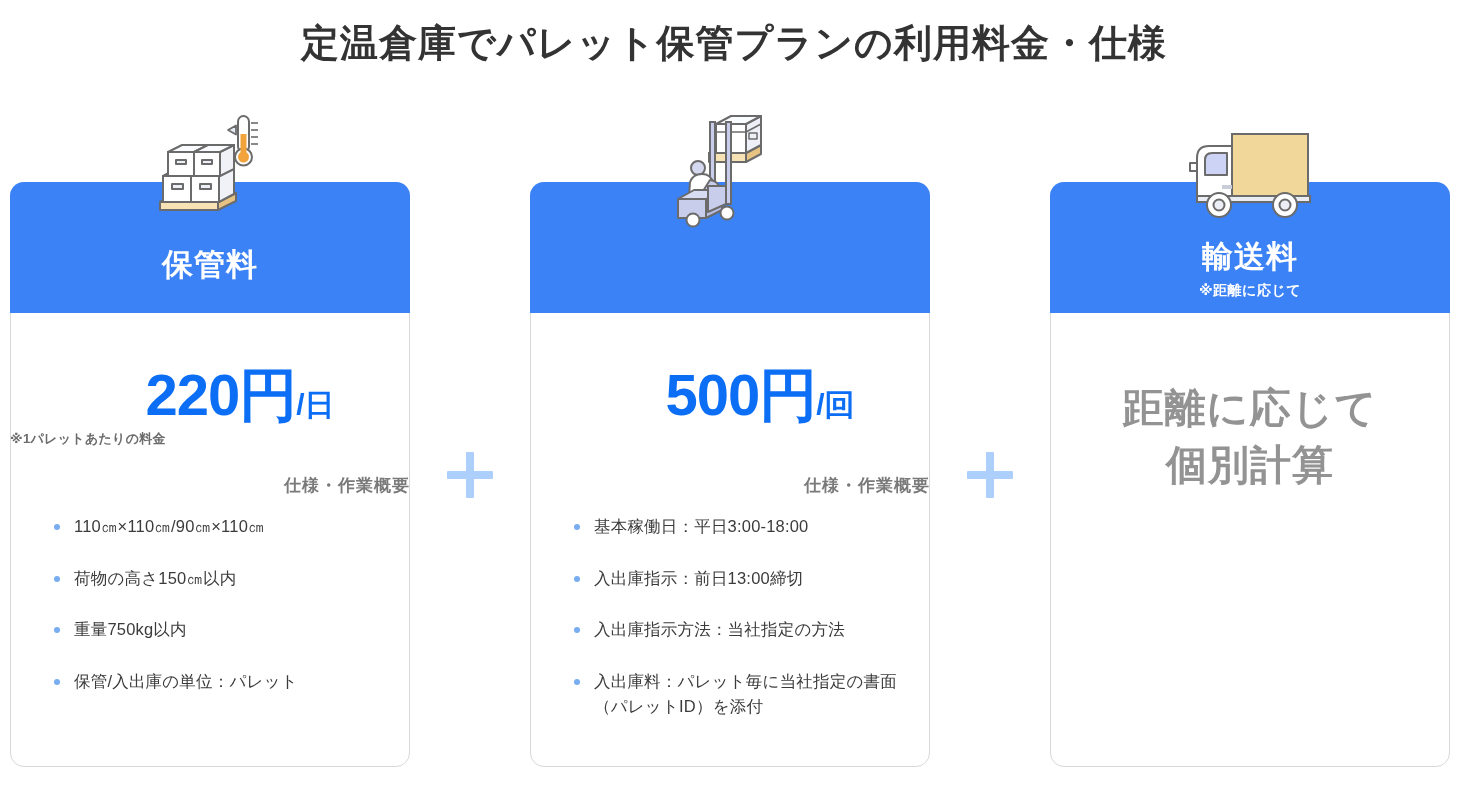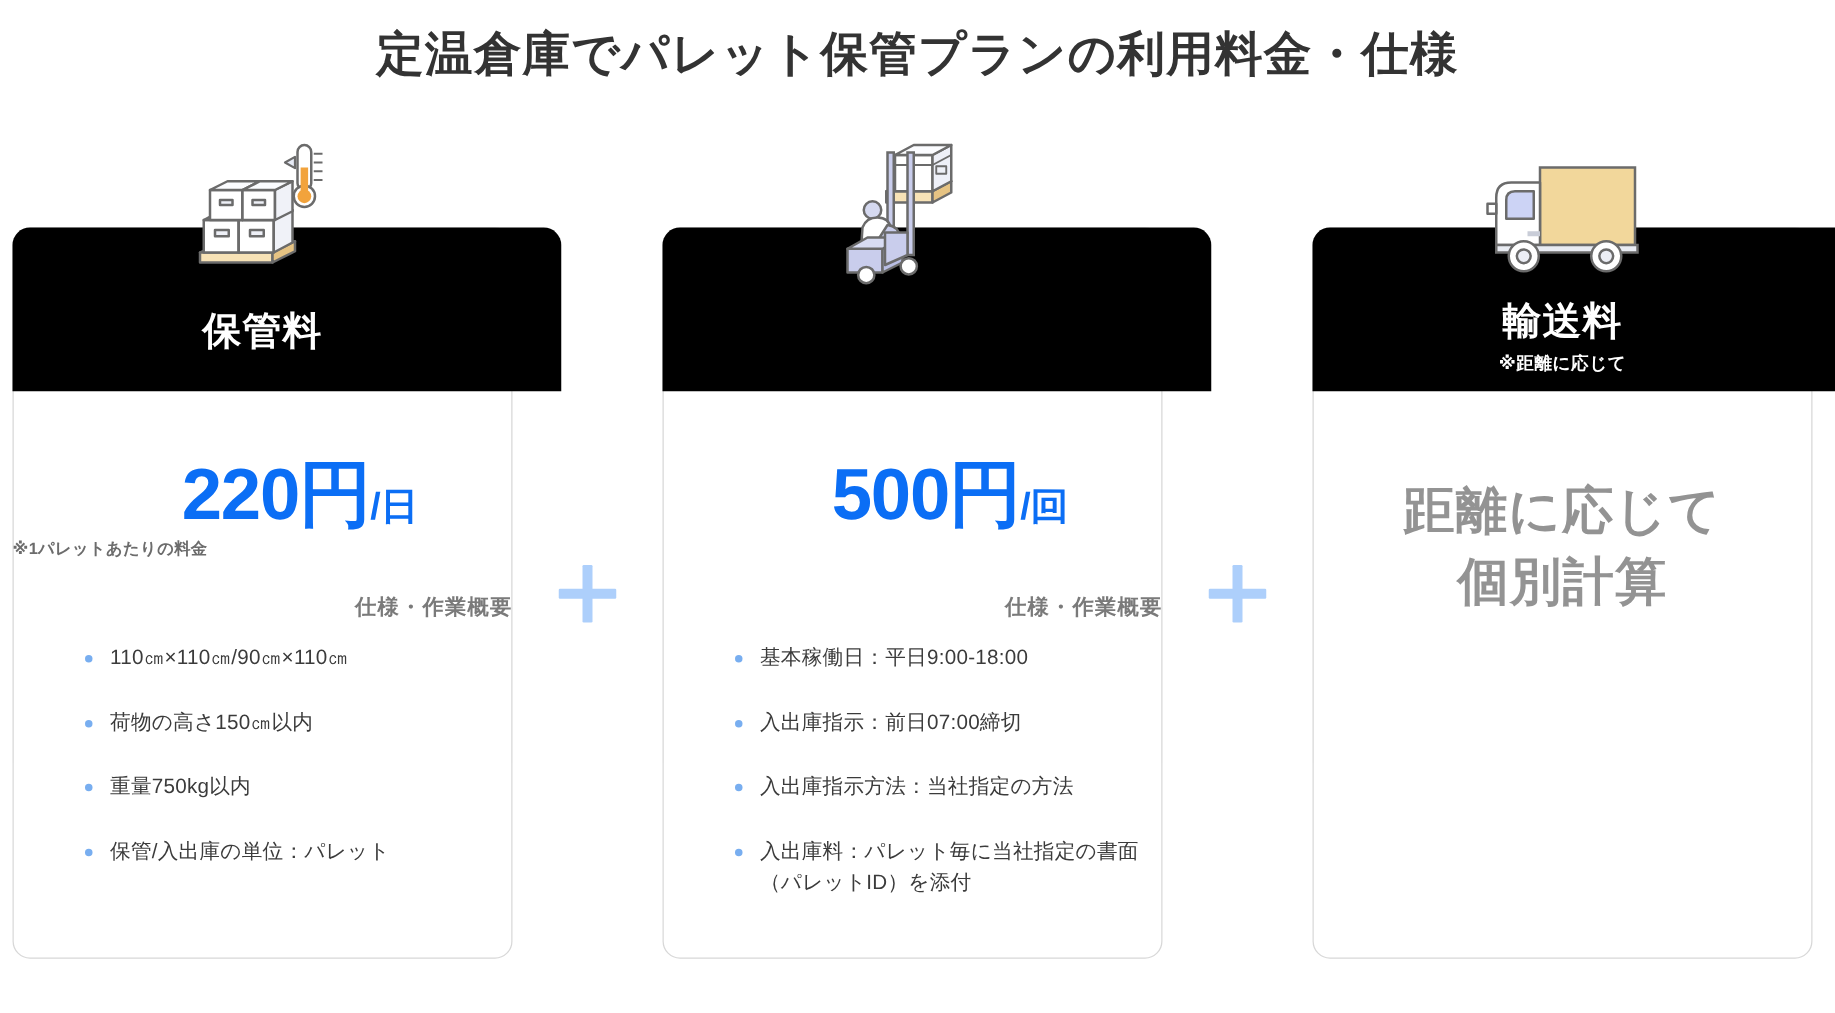--- a/index.html
+++ b/index.html
@@ -60,23 +60,23 @@
     border: 1px solid #d8d8d8;
     border-radius: 14px;
     background: #ffffff;
     box-sizing: border-box;
   }
 
   .card-header {
     position: absolute;
     left: 0;
     top: 0;
-    width: 439px;
+    width: 400px;
     height: 131px;
-    background: #000000;
+    background: #3b82f6;
     border-radius: 14px 14px 0 0;
     box-sizing: border-box;
     overflow: visible;
   }
 
   .card-header-title {
     position: absolute;
     left: 0;
     width: 400px;
     text-align: center;
@@ -157,21 +157,21 @@
     width: 400px;
     text-align: right;
     font-size: 17px;
     font-weight: bold;
     color: #7a7a7a;
     letter-spacing: 1px;
     white-space: nowrap;
   }
   .spec-list {
     position: absolute;
-    left: 52px;
+    left: 38px;
     top: 332px;
     width: 345px;
     margin: 0;
     padding: 0;
     list-style: none;
   }
   .spec-item {
     position: relative;
     padding-left: 26px;
     margin-bottom: 26px;
@@ -361,25 +361,25 @@
 
     <div class="price-row">
       <span class="price-main">500円</span><span class="price-unit">/回</span>
     </div>
     <div class="price-note"></div>
 
     <div class="spec-heading">仕様・作業概要</div>
     <ul class="spec-list">
       <li class="spec-item">
         <span class="spec-bullet"></span>
-        <span>基本稼働日：平日9:00-18:00</span>
-      </li>
-      <li class="spec-item">
-        <span class="spec-bullet"></span>
-        <span>入出庫指示：前日07:00締切</span>
+        <span>基本稼働日：平日3:00-18:00</span>
+      </li>
+      <li class="spec-item">
+        <span class="spec-bullet"></span>
+        <span>入出庫指示：前日13:00締切</span>
       </li>
       <li class="spec-item">
         <span class="spec-bullet"></span>
         <span>入出庫指示方法：当社指定の方法</span>
       </li>
       <li class="spec-item">
         <span class="spec-bullet"></span>
         <span>入出庫料：パレット毎に当社指定の書面（パレットID）を添付</span>
       </li>
     </ul>

